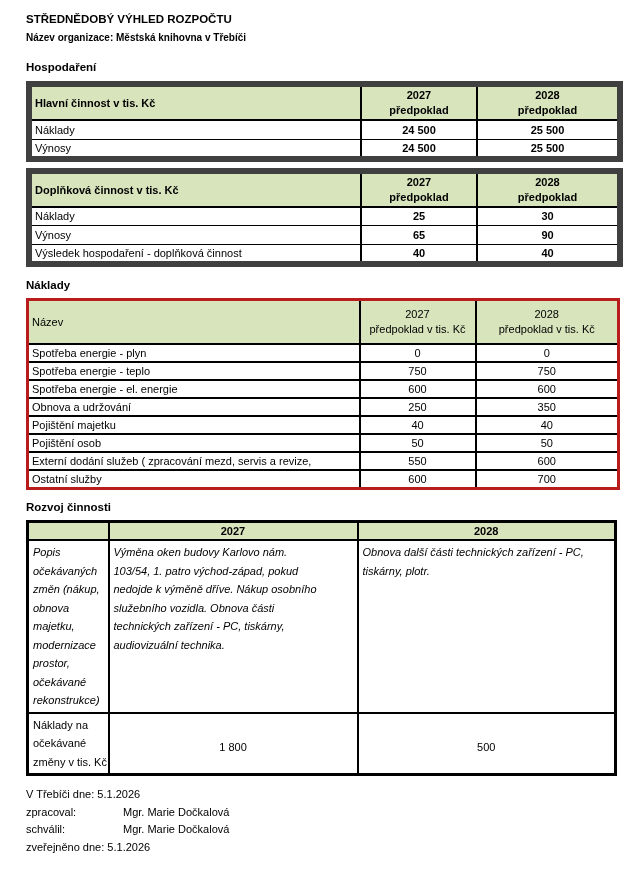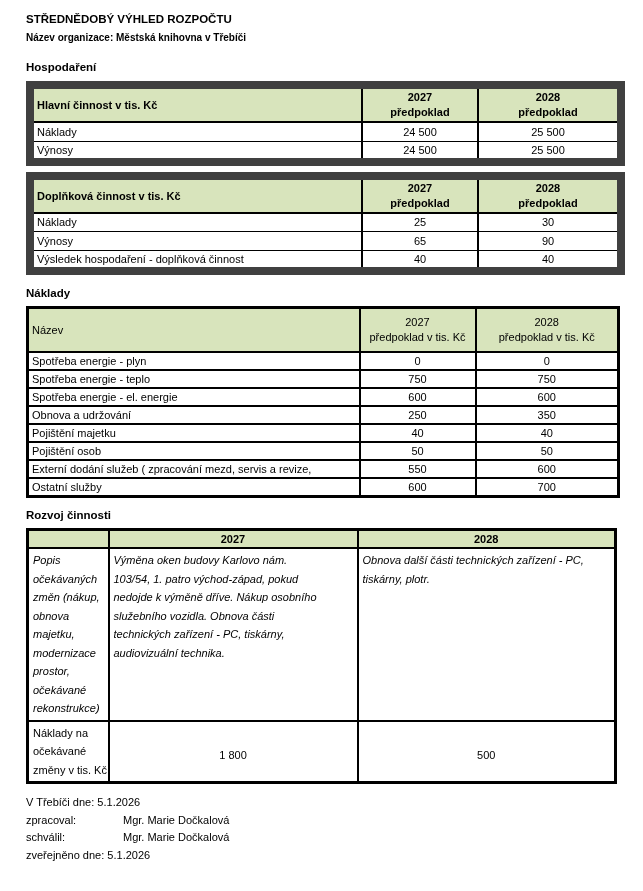--- a/index.html
+++ b/index.html
@@ -17,39 +17,39 @@
   .doc-subtitle { font-size: 10px; font-weight: bold; line-height: 14px; margin-top: 5px; }
   .section-heading { font-size: 11.5px; font-weight: bold; line-height: 14px; }
   .h-hospodareni { margin-top: 15px; margin-bottom: 7px; }
   .h-naklady { margin-top: 11px; margin-bottom: 6px; }
   .h-rozvoj { margin-top: 10px; margin-bottom: 6px; }
 
   table { border-collapse: collapse; table-layout: fixed; }
   td { font-size: 11px; line-height: 14px; padding: 1px 3px; vertical-align: middle; }
 
   
-  .fin { width: 591px; border: 8px solid #404040; }
+  .fin { width: 591px; border: 6px solid #404040; }
   .fin col.c-label { width: 332px; }
   .fin col.c-y1 { width: 116px; }
   .fin col.c-y2 { width: 143px; }
   .fin td { border: 1px solid #000; border-left-width: 2px; border-right-width: 2px; }
   .fin tr.head td {
     background: #d8e4bc;
     border-bottom-width: 2px;
     font-weight: bold;
     height: 33px;
   }
   .fin tr.head td.ycell { text-align: center; padding: 1px 0; }
   .fin tr.head td.ycell div { line-height: 15px; }
   .fin td.lbl { white-space: nowrap; overflow: hidden; height: 19px; }
-  .fin td.num { text-align: center; height: 19px; }
+  .fin td.num { text-align: center; height: 19px; font-weight: bold; }
   .tbl-gap { height: 6px; }
 
   
-  .costs { width: 591px; border: 3px solid #000000; margin-top: 0; }
+  .costs { width: 591px; border: 3px solid #b91c1c; margin-top: 0; }
   .costs col.c-label { width: 332px; }
   .costs col.c-y1 { width: 116px; }
   .costs col.c-y2 { width: 143px; }
   .costs td { border: 2px solid #000; }
   .costs tr.head td { background: #d8e4bc; height: 44px; font-weight: normal; }
   .costs tr.head td.ycell { text-align: center; padding: 1px 0; }
   .costs tr.head td.ycell div { line-height: 15px; }
   .costs td.lbl { white-space: nowrap; overflow: hidden; height: 15px; }
   .costs td.num { text-align: center; height: 15px; }
 

